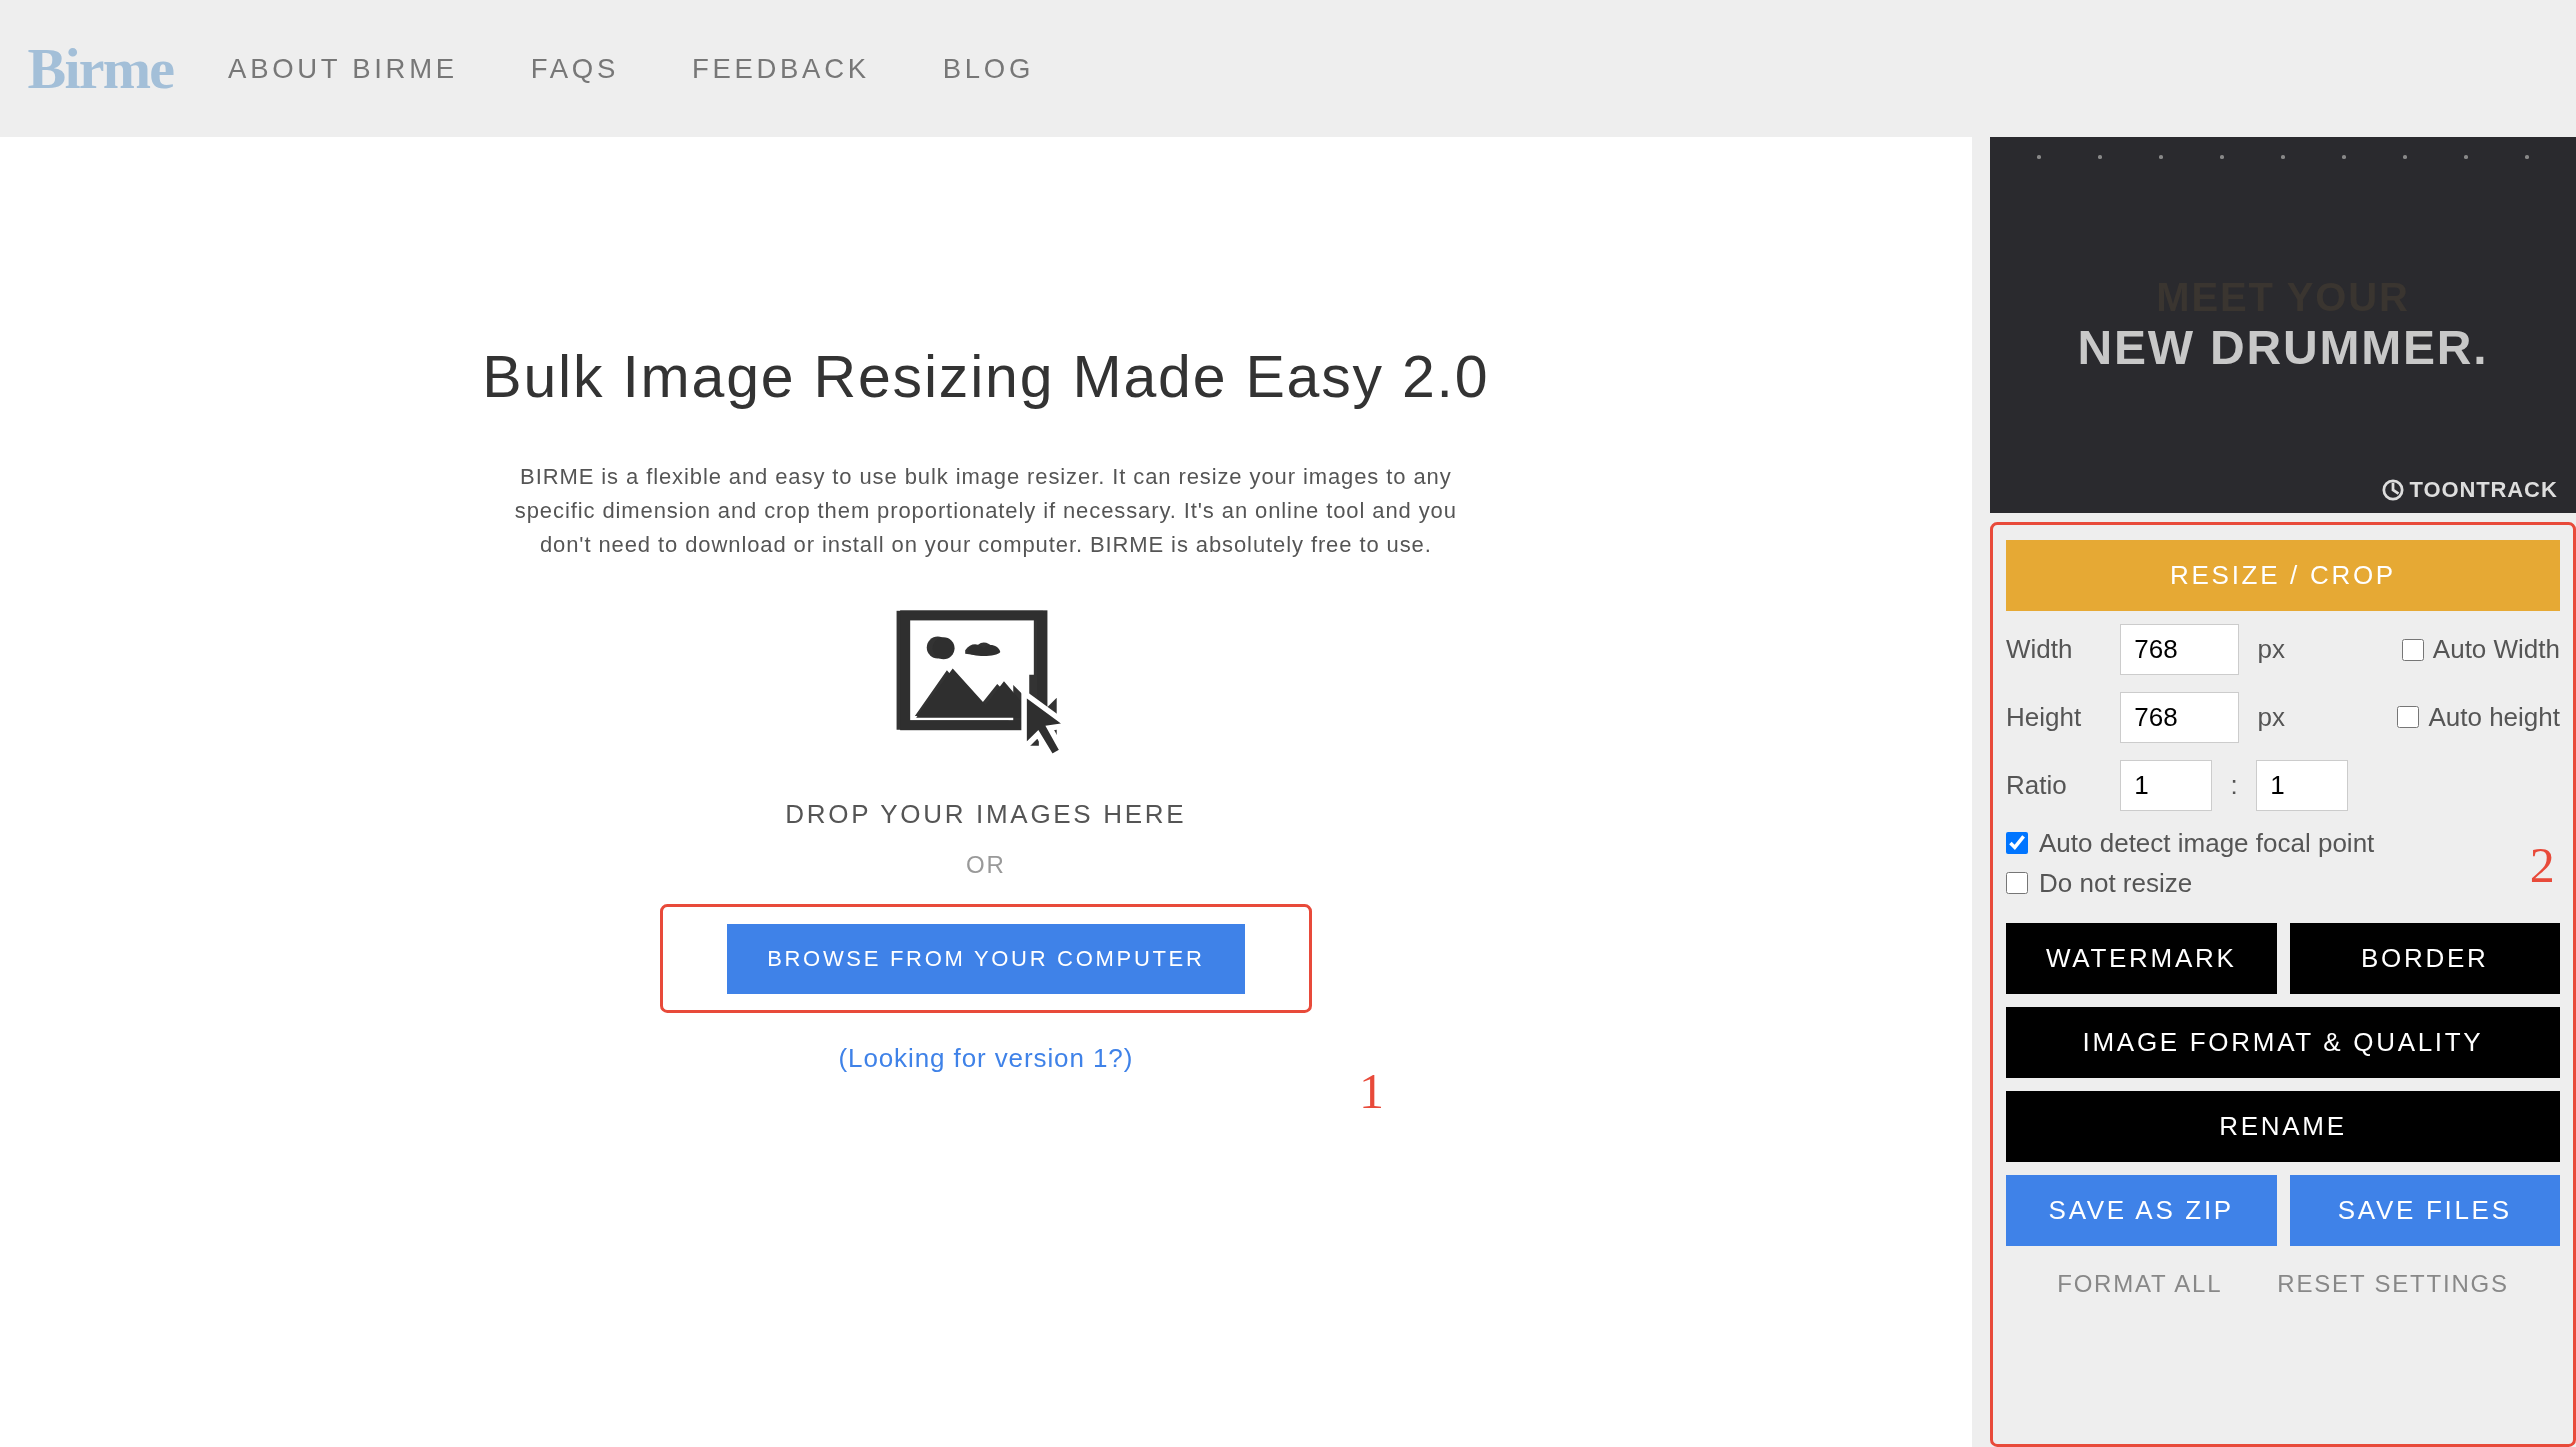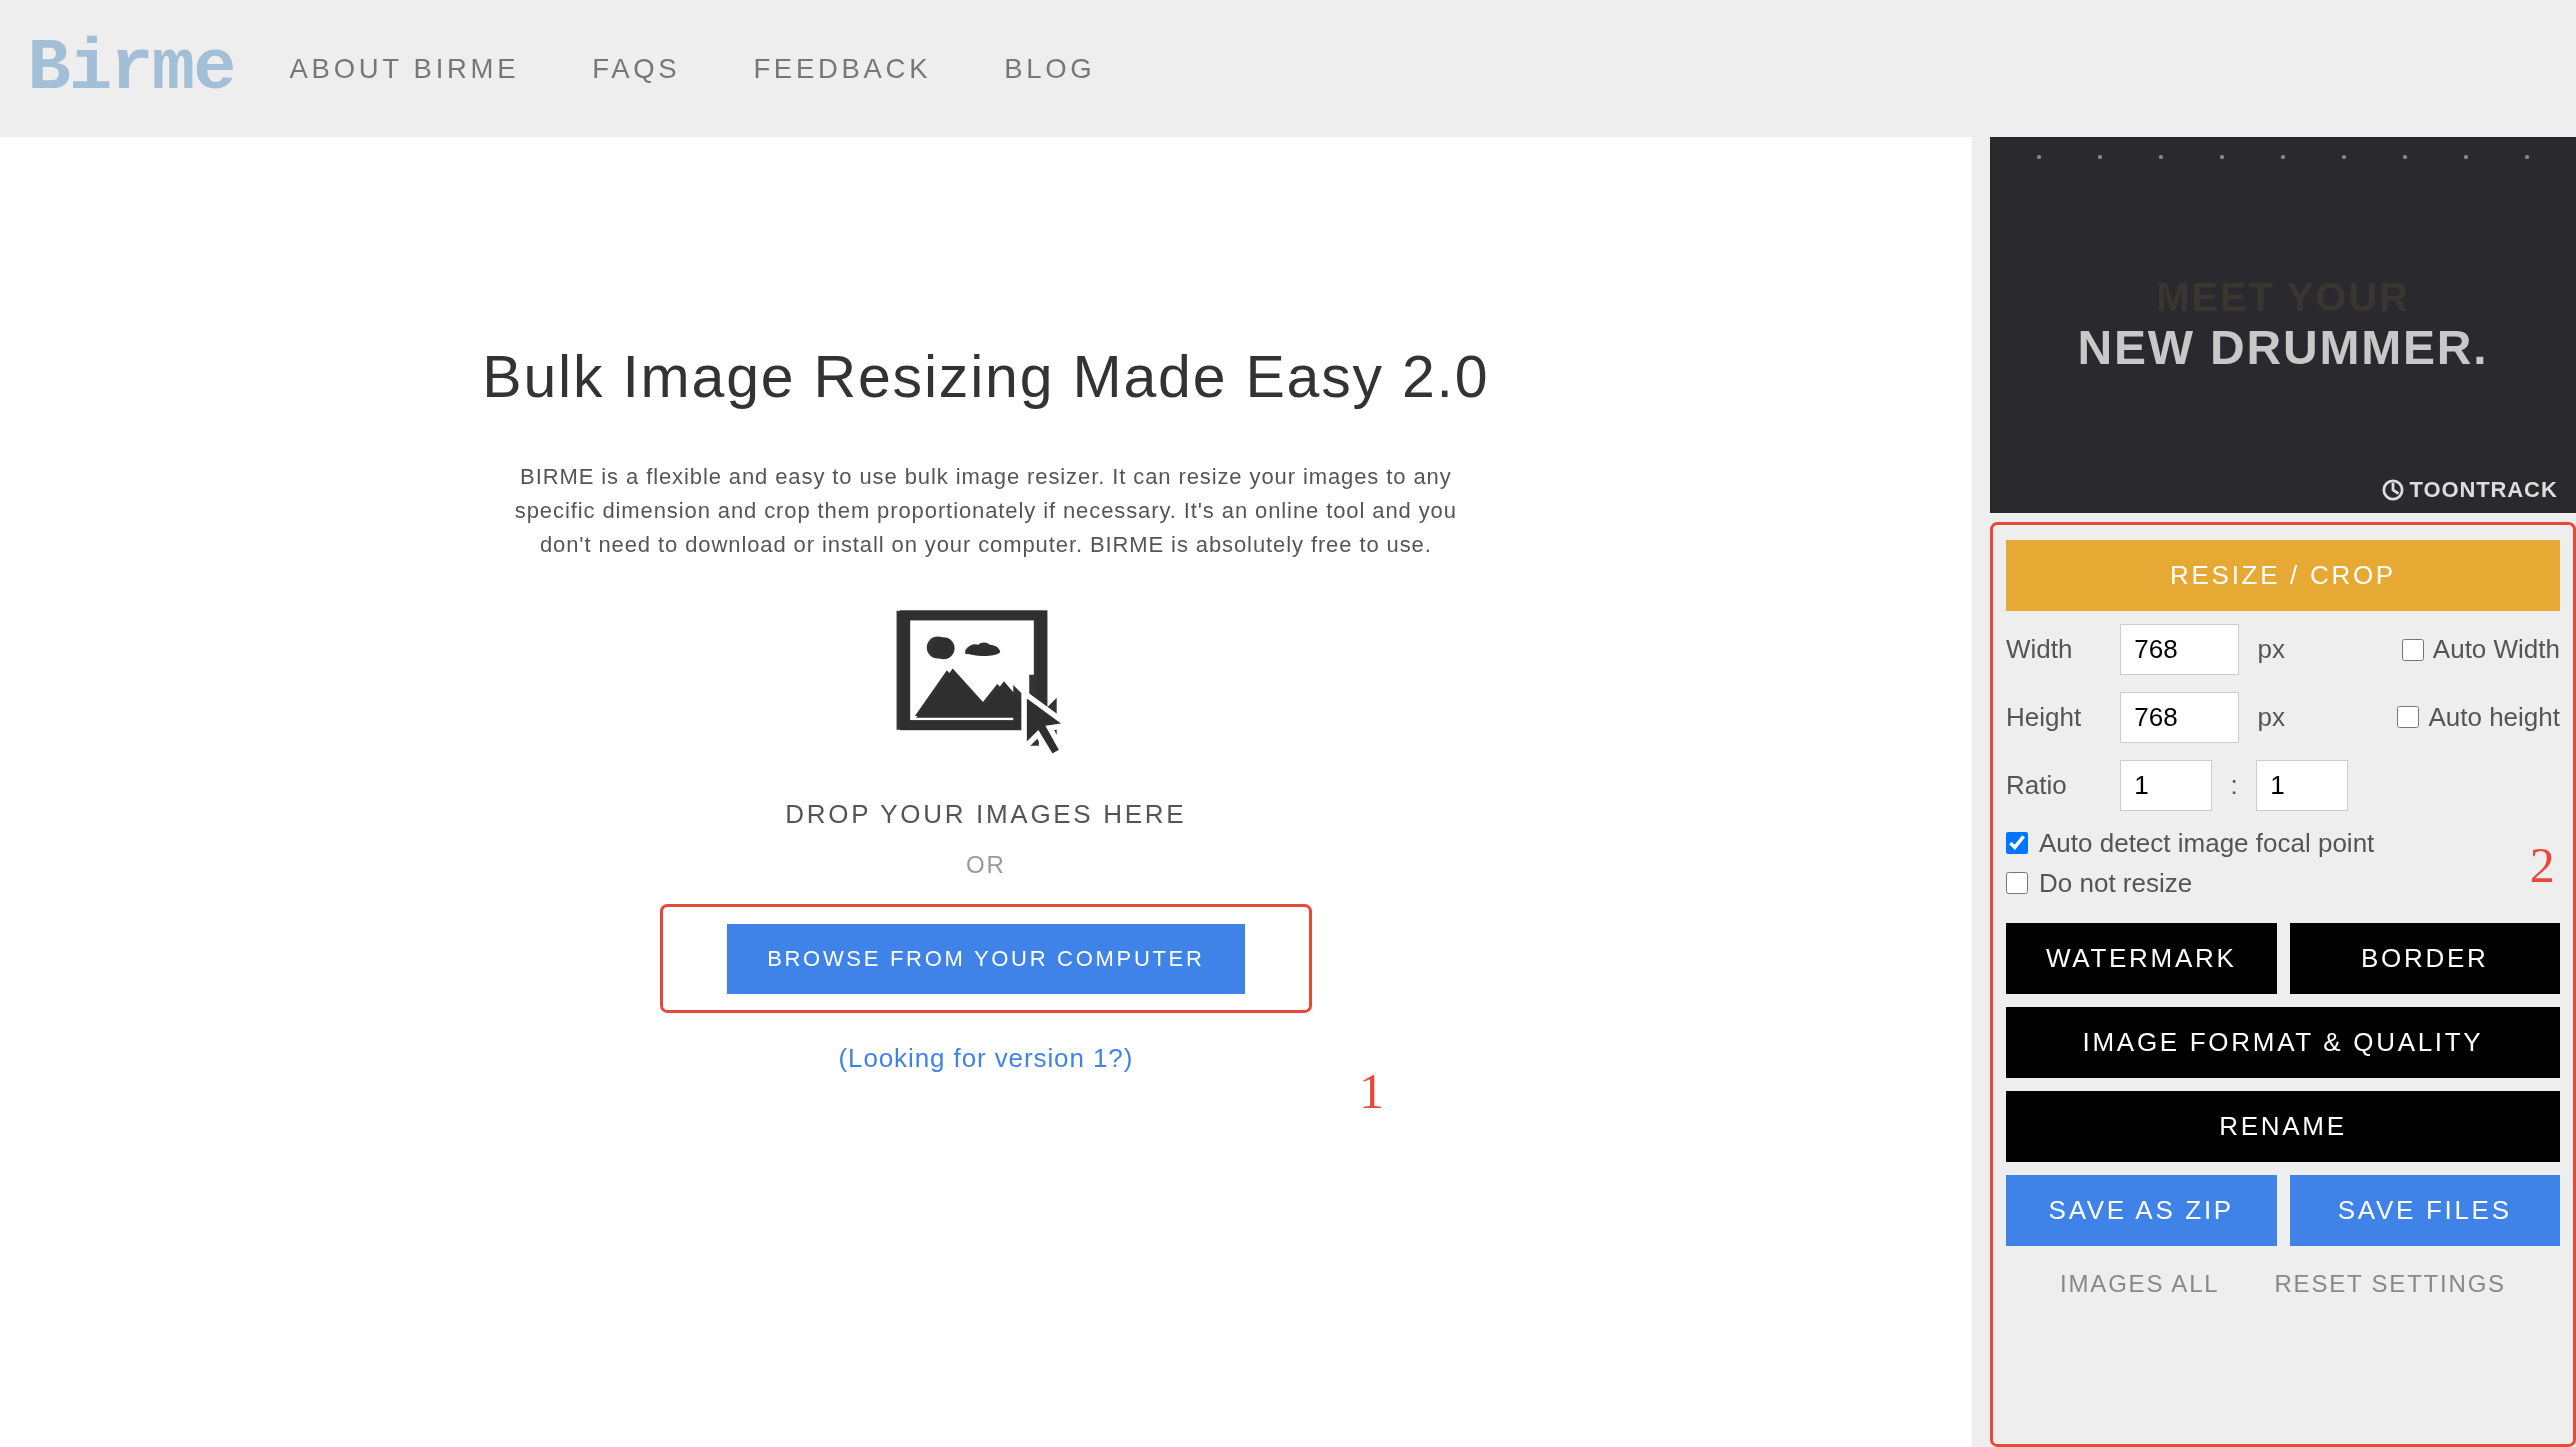--- a/index.html
+++ b/index.html
@@ -15,25 +15,25 @@
   overflow: hidden;
 }
 .header {
   display: flex;
   align-items: center;
   height: 137px;
   padding: 0 27.5px;
   background: #eeeeee;
 }
 .logo {
-  font-size: 72px;
+  font-size: 58px;
   font-weight: 900;
   color: #a3bfd8;
   letter-spacing: -1.8px;
-  font-family: Liberation Mono, monospace;
+  font-family: Liberation Serif, serif;
   margin-right: 55px;
 }
 .nav {
   display: flex;
   gap: 73px;
 }
 .nav-item {
   color: #777;
   font-size: 27.5px;
   letter-spacing: 3.7px;
@@ -380,20 +380,20 @@
 
       <button class="panel-section-btn btn-blue-light">IMAGE FORMAT &amp; QUALITY</button>
       <button class="panel-section-btn btn-blue-light">RENAME</button>
 
       <div class="half-row">
         <button class="panel-section-btn btn-blue">SAVE AS ZIP</button>
         <button class="panel-section-btn btn-blue">SAVE FILES</button>
       </div>
 
       <div class="text-btn-row">
-        <button class="text-btn">IMAGES ALL</button>
+        <button class="text-btn">FORMAT ALL</button>
         <button class="text-btn">RESET SETTINGS</button>
       </div>
     </div>
   </div>
 
 </div>
 
 
 </body></html>

